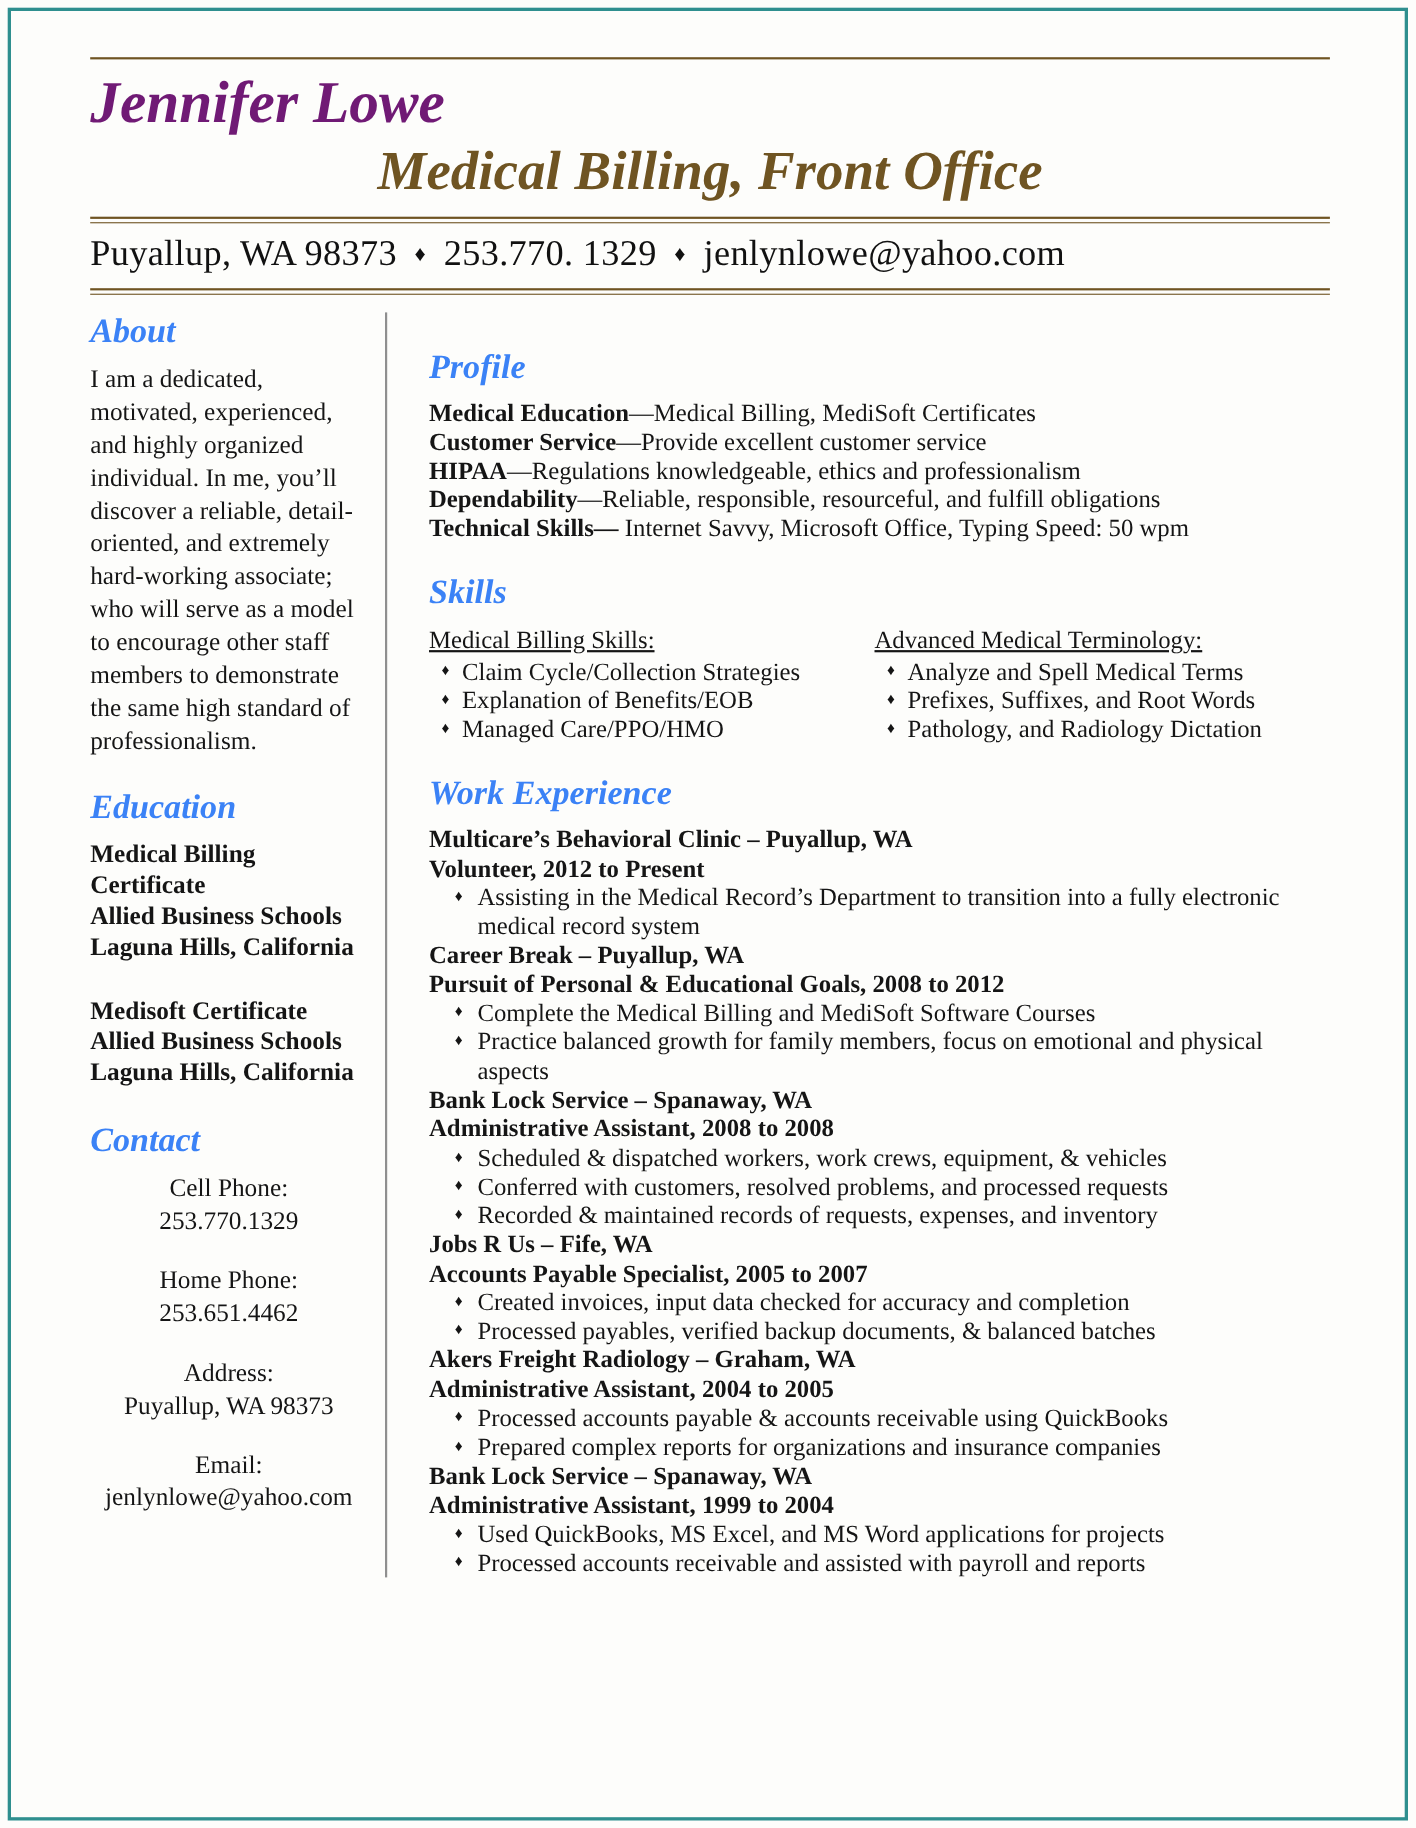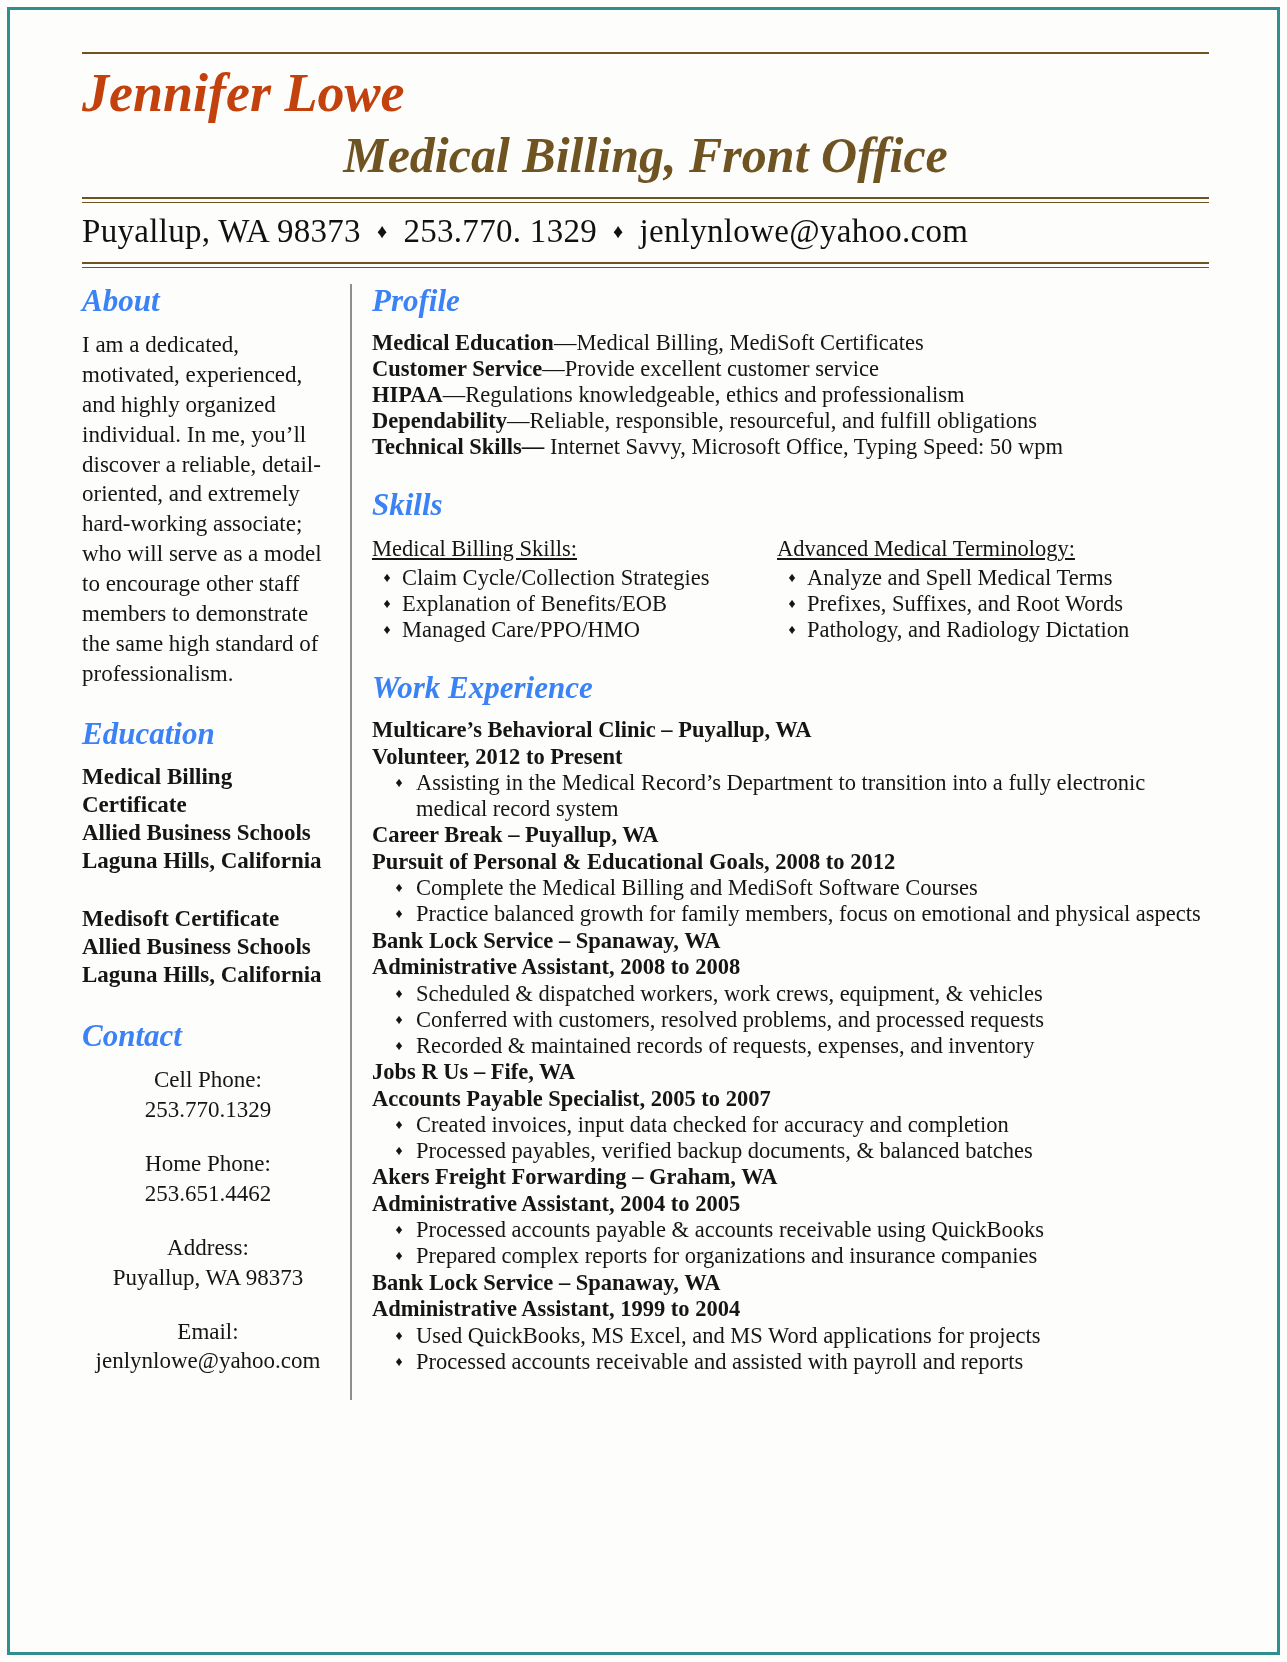--- a/index.html
+++ b/index.html
@@ -7,29 +7,29 @@
     width:1287px;height:1662px;position:relative;background:#fdfdfb;
     font-family:"Liberation Serif","DejaVu Serif",serif;color:#151515;
     overflow:hidden;
   }
   .frame{position:absolute;inset:7px;border:3px solid #2f8f8f;pointer-events:none;}
   .page{position:absolute;inset:0;padding:52px 78px 0 82px;box-sizing:border-box;}
 
   
   .rule-thin{border-top:2px solid #6f5422;margin:0 0 6px 0;}
   .rule-double{height:3px;border-top:2px solid #6f5422;border-bottom:1px solid #6f5422;}
-  .name{font-size:54px;line-height:1.08;font-style:italic;font-weight:bold;color:#c2410c;margin-top:10px;}
+  .name{font-size:54px;line-height:1.08;font-style:italic;font-weight:bold;color:#701a75;margin-top:10px;}
   .job-title{font-size:50px;line-height:1.1;font-style:italic;font-weight:bold;color:#6f5422;margin:6px 0 14px 0;text-align:center;}
   .contact-line{font-size:33px;line-height:1.35;color:#111;padding:6px 0 8px 0;letter-spacing:.3px;}
   .contact-line .diamond{font-size:20px;margin:0 16px;position:relative;top:-4px;}
 
   
   .columns{display:flex;margin-top:16px;}
   .left{width:252px;flex:0 0 252px;border-right:2px solid #8f8f8f;padding-right:16px;box-sizing:content-box;}
-  .right{flex:1;padding-left:20px;min-width:0;}
+  .right{flex:1;padding-left:38px;min-width:0;margin-top:33px;}
 
   .sec-h{font-size:31px;line-height:1.1;font-style:italic;font-weight:bold;color:#3b82f6;margin:0 0 12px 0;}
   .mt{margin-top:28px;}
 
   
   .about-text{font-size:23px;line-height:1.3;margin:0;}
   .edu-block{font-size:23px;font-weight:bold;line-height:1.22;margin-bottom:30px;}
   .contact-item{font-size:23px;line-height:1.3;margin-bottom:24px;text-align:center;}
 
   
@@ -194,21 +194,21 @@
             <span class="dm">♦</span>
             <span class="bt">Created invoices, input data checked for accuracy and completion</span>
           </div>
         <div class="bullet">
             <span class="dm">♦</span>
             <span class="bt">Processed payables, verified backup documents, &amp; balanced batches</span>
           </div>
       </div>
 
       <div class="job">
-        <div class="job-company">Akers Freight Forwarding – Graham, WA</div>
+        <div class="job-company">Akers Freight Radiology – Graham, WA</div>
         <div class="job-role">Administrative Assistant, 2004 to 2005</div>
         <div class="bullet">
             <span class="dm">♦</span>
             <span class="bt">Processed accounts payable &amp; accounts receivable using QuickBooks</span>
           </div>
         <div class="bullet">
             <span class="dm">♦</span>
             <span class="bt">Prepared complex reports for organizations and insurance companies</span>
           </div>
       </div>

